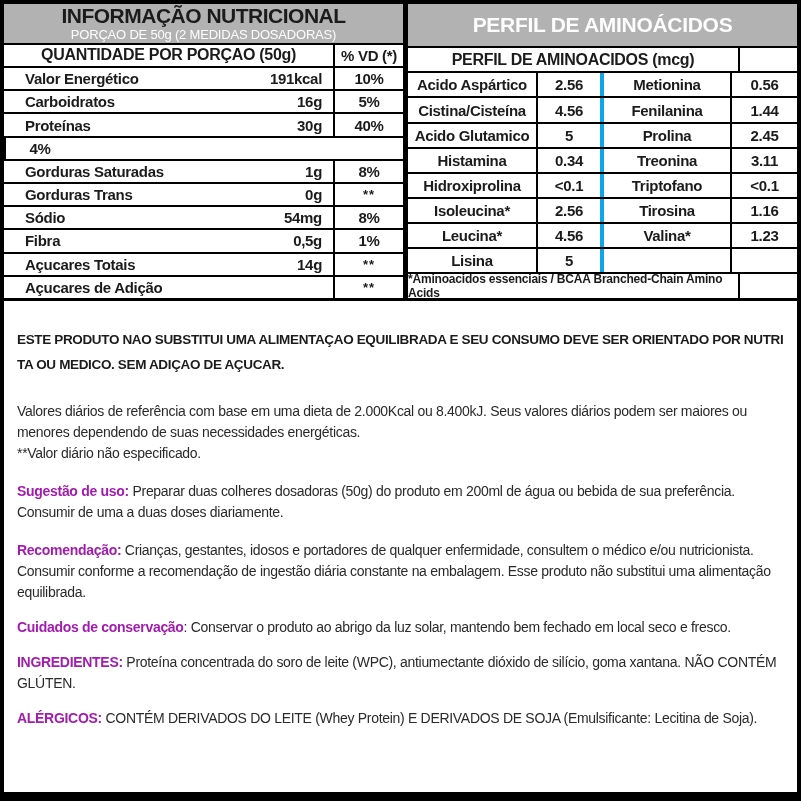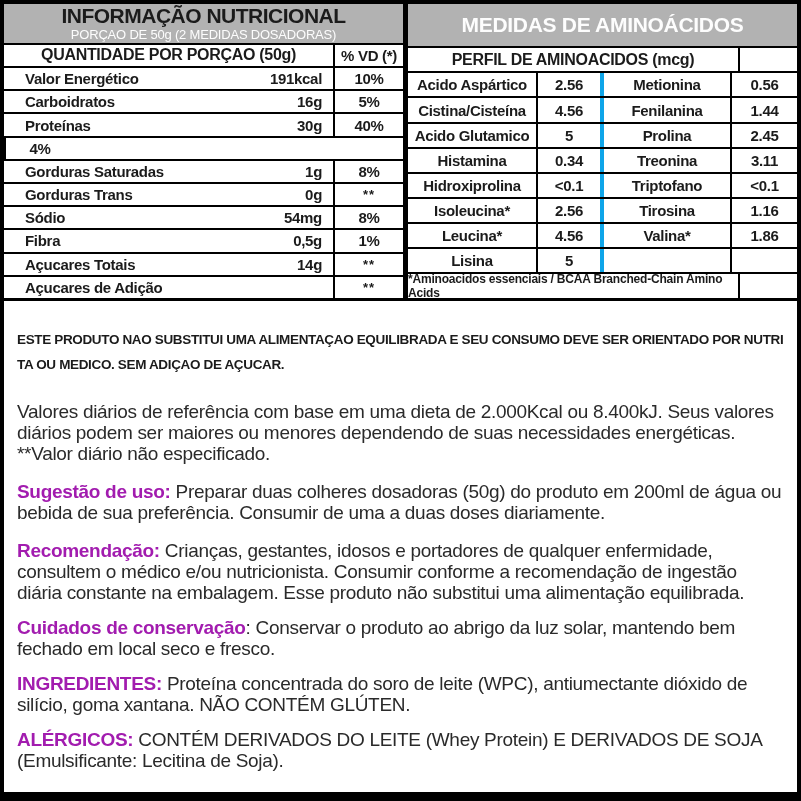--- a/index.html
+++ b/index.html
@@ -43,21 +43,21 @@
   .a-foot  { flex:1; justify-content:center; font-size:12px; letter-spacing:-0.2px; }
   .a-endcap{ width:59px; border-left:2px solid #000; }
   
   .text-section { padding:26px 14px 0 13px; color:#2a2a2a; }
   .warning {
     font-weight:bold; font-size:13.5px; letter-spacing:-0.35px;
     line-height:25px; color:#1b1b1b; white-space:nowrap; overflow:hidden;
     margin-bottom:24px;
   }
   .warning span { display:block; }
-  .para { font-size:19px; letter-spacing:-0.3px; line-height:21px; margin-bottom:17px; }
+  .para { font-size:14px; letter-spacing:-0.3px; line-height:21px; margin-bottom:17px; }
   .para b { color:#a21caf; }
   .para.tight { margin-bottom:14px; }
 </style>
 </head>
 <body>
 
 <div class="label">
 
   <div class="tables">
 
@@ -134,21 +134,21 @@
         <div class="ln-cell">
             <span>Açucares de Adição</span>
             <span></span>
           </div>
         <div class="vd-cell stars">**</div>
       </div>
     </div>
 
     <div class="right-panel">
       <div class="gray-band">
-        <div class="gray-title-white">MEDIDAS DE AMINOÁCIDOS</div>
+        <div class="gray-title-white">PERFIL DE AMINOÁCIDOS</div>
       </div>
       <div class="t-row">
         <div class="a-span">PERFIL DE AMINOACIDOS (mcg)</div>
         <div class="a-endcap"></div>
       </div>
 
       <div class="t-row">
         <div class="a-name1">Acido Aspártico</div>
         <div class="a-val1">2.56</div>
         <div class="a-name2">Metionina</div>
@@ -181,21 +181,21 @@
       <div class="t-row">
         <div class="a-name1">Isoleucina*</div>
         <div class="a-val1">2.56</div>
         <div class="a-name2">Tirosina</div>
         <div class="a-val2">1.16</div>
       </div>
       <div class="t-row">
         <div class="a-name1">Leucina*</div>
         <div class="a-val1">4.56</div>
         <div class="a-name2">Valina*</div>
-        <div class="a-val2">1.86</div>
+        <div class="a-val2">1.23</div>
       </div>
       <div class="t-row">
         <div class="a-name1">Lisina</div>
         <div class="a-val1">5</div>
         <div class="a-name2"></div>
         <div class="a-val2"></div>
       </div>
       <div class="t-row">
         <div class="a-foot">*Aminoacidos essenciais / BCAA Branched-Chain Amino Acids</div>
         <div class="a-endcap"></div>

